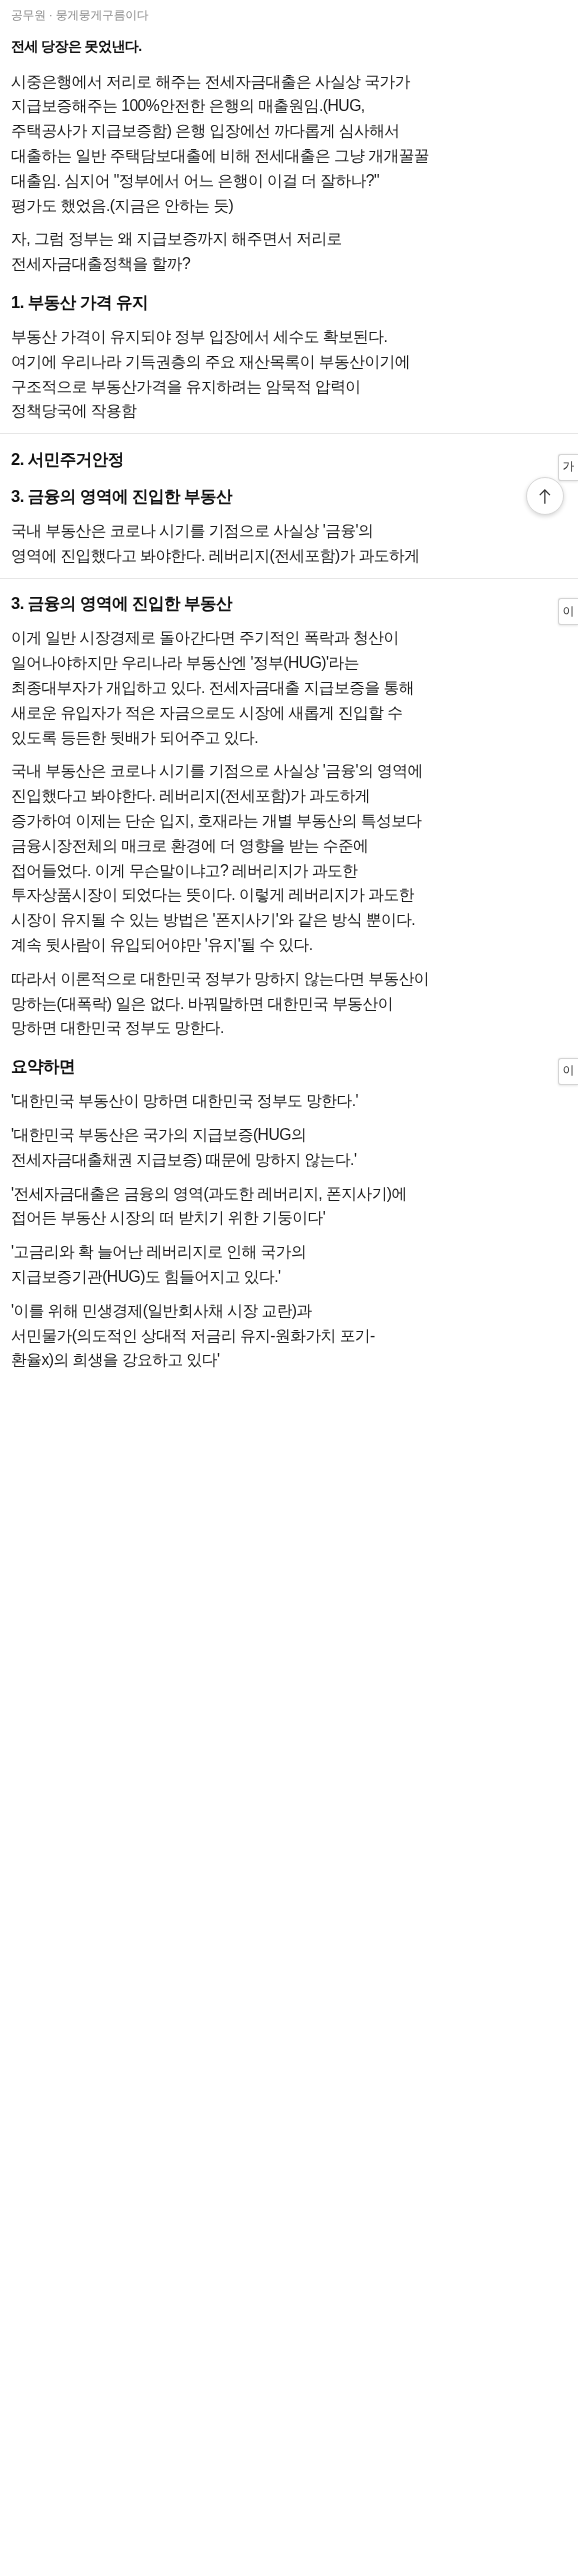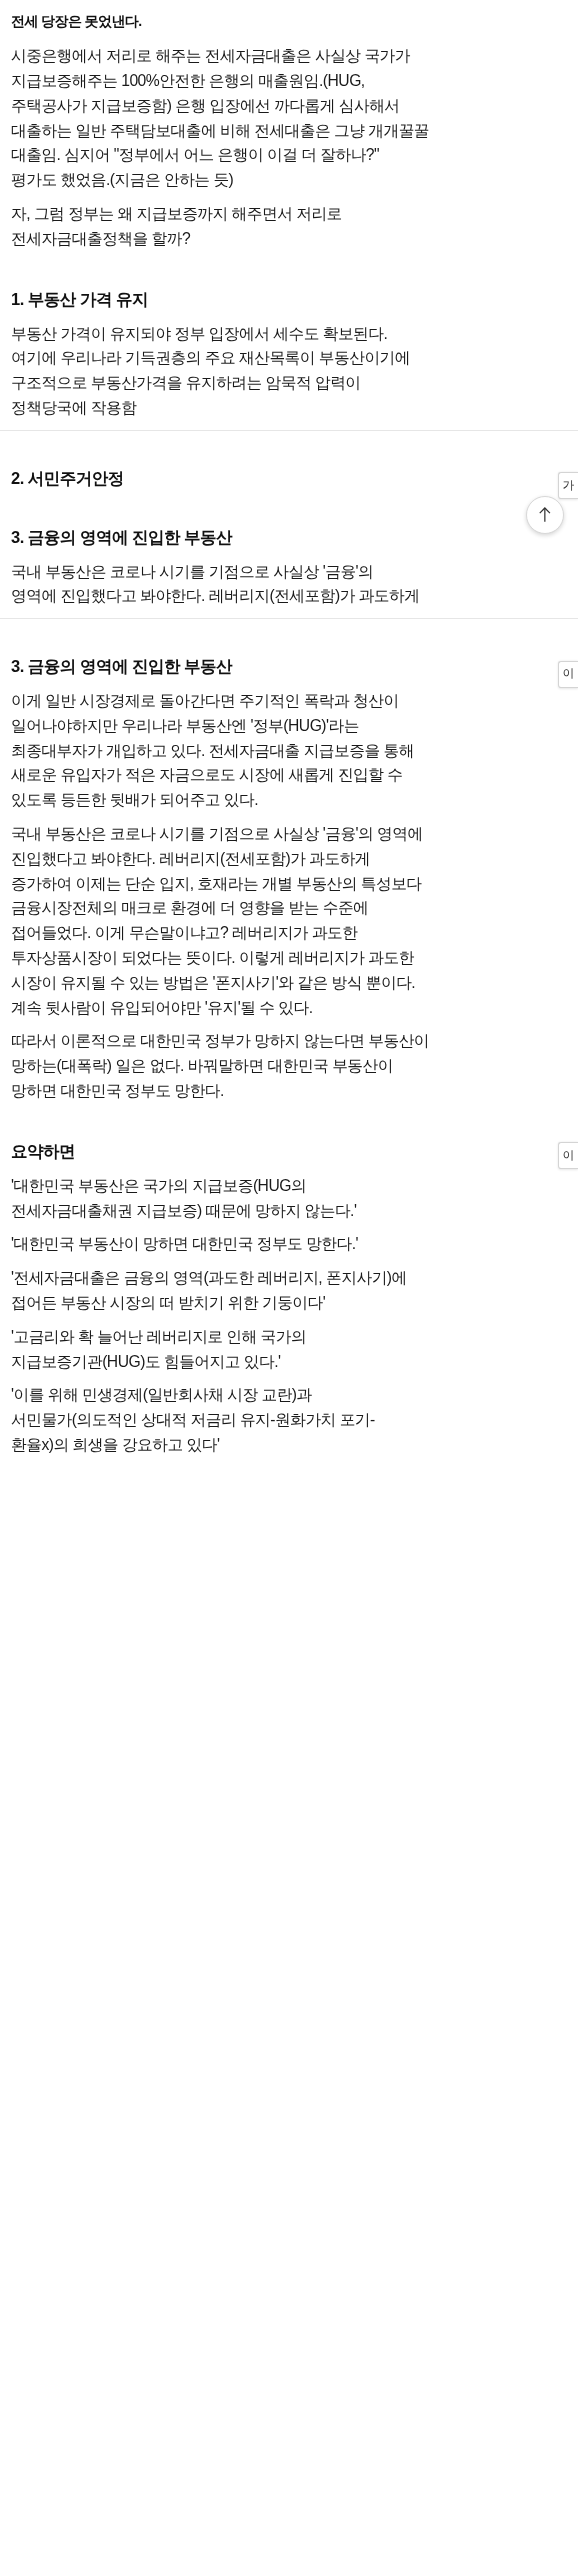--- a/index.html
+++ b/index.html
@@ -42,21 +42,21 @@
     margin: 9px 0;
     letter-spacing: -0.5px;
     white-space: pre-wrap;
     word-break: keep-all;
   }
   .section-head {
     font-size: 16.5px;
     font-weight: bold;
     color: #111111;
     padding: 0 11px;
-    margin: 37px 0 11px 0;
+    margin: 15px 0 11px 0;
     letter-spacing: -0.5px;
   }
   
   .edge-box {
     position: absolute;
     right: 0;
     width: 20.4px;
     height: 27px;
     background: #ffffff;
     border: 0.8px solid #d4d4d4;
@@ -91,20 +91,21 @@
     background: #e6e6e6;
     width: 100%;
   }
   .spacer-lg { height: 31px; }
 </style>
 </head>
 <body>
 
 <div class="page">
 
+  <div class="meta-line">공무원 · 뭉게뭉게구름이다</div>
 
   <div class="headline">전세 당장은 못었낸다.</div>
 
   <div class="body-block">시중은행에서 저리로 해주는 전세자금대출은 사실상 국가가
 지급보증해주는 100%안전한 은행의 매출원임.(HUG,
 주택공사가 지급보증함) 은행 입장에선 까다롭게 심사해서
 대출하는 일반 주택담보대출에 비해 전세대출은 그냥 개개꿀꿀
 대출임. 심지어 "정부에서 어느 은행이 이걸 더 잘하나?"
 평가도 했었음.(지금은 안하는 듯)</div>
 
@@ -159,23 +160,23 @@
 계속 뒷사람이 유입되어야만 '유지'될 수 있다.</div>
   <div class="body-block">따라서 이론적으로 대한민국 정부가 망하지 않는다면 부동산이
 망하는(대폭락) 일은 없다. 바꿔말하면 대한민국 부동산이
 망하면 대한민국 정부도 망한다.</div>
 
   <div style="position:relative;">
     <div class="edge-box" style="top:1.6px;">이</div>
     <div class="section-head">요약하면</div>
   </div>
 
+  <div class="body-block">'대한민국 부동산이 망하면 대한민국 정부도 망한다.'</div>
   <div class="body-block">'대한민국 부동산은 국가의 지급보증(HUG의
 전세자금대출채권 지급보증) 때문에 망하지 않는다.'</div>
-  <div class="body-block">'대한민국 부동산이 망하면 대한민국 정부도 망한다.'</div>
   <div class="body-block">'전세자금대출은 금융의 영역(과도한 레버리지, 폰지사기)에
 접어든 부동산 시장의 떠 받치기 위한 기둥이다'</div>
   <div class="body-block">'고금리와 확 늘어난 레버리지로 인해 국가의
 지급보증기관(HUG)도 힘들어지고 있다.'</div>
   <div class="body-block">'이를 위해 민생경제(일반회사채 시장 교란)과
 서민물가(의도적인 상대적 저금리 유지-원화가치 포기-
 환율x)의 희생을 강요하고 있다'</div>
 
   <div class="spacer-lg"></div>
 </div>

